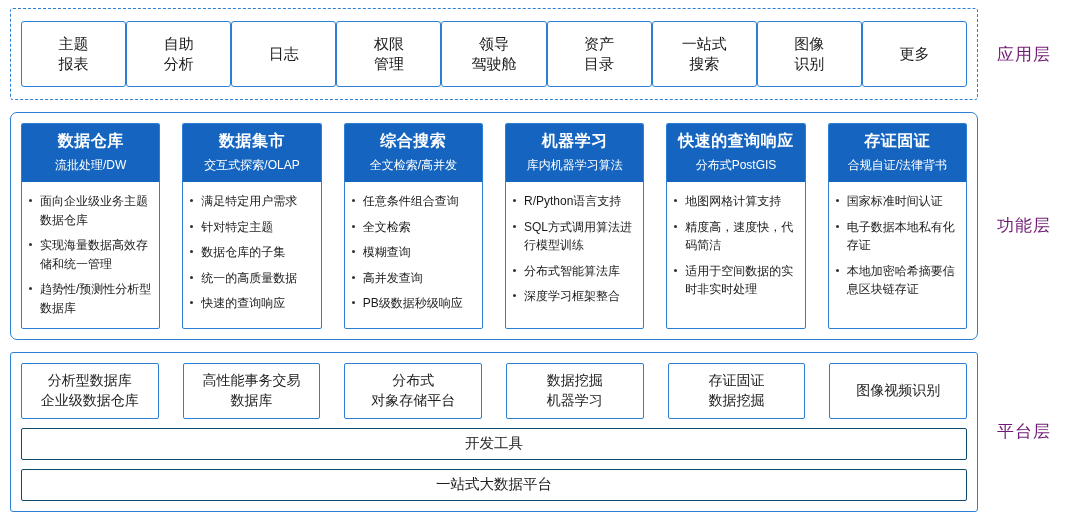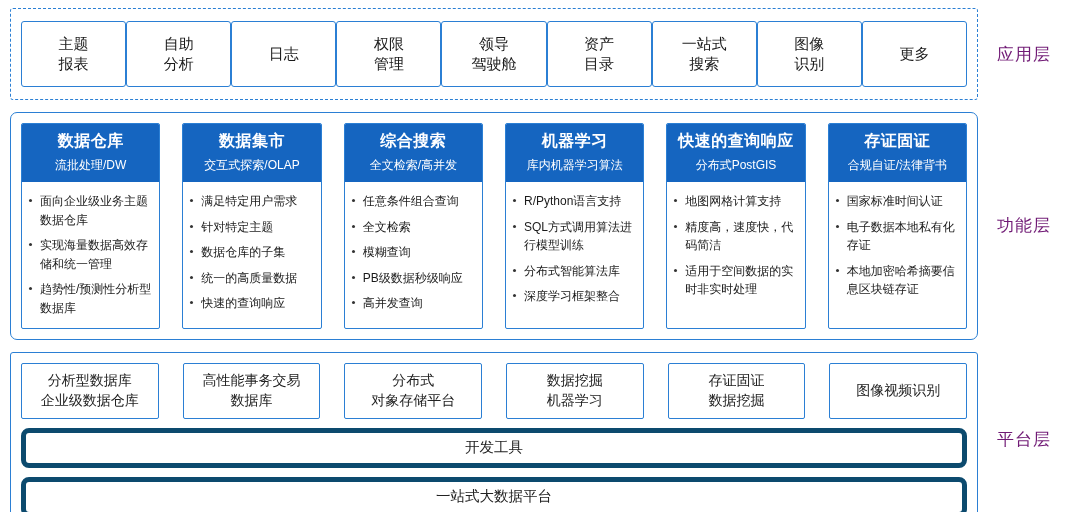--- a/index.html
+++ b/index.html
@@ -148,22 +148,22 @@
     align-items: center;
     justify-content: center;
     font-size: 14px;
     line-height: 1.4;
     text-align: center;
     padding: 3px 2px;
   }
   .plat-card span { display: block; }
   .plat-bar {
     margin-top: 9px;
-    border: 5px solid #0c4a6e;
-    border-radius: 8px;
+    border: 1px solid #0c4a6e;
+    border-radius: 2px;
     height: 30px;
     display: flex;
     align-items: center;
     justify-content: center;
     font-size: 14.5px;
   }
   .spacer-6 { height: 12px; }
 </style>
 </head>
 <body>
@@ -247,22 +247,22 @@
 
       <div class="func-col">
         <div class="func-head">
           <span class="t">综合搜索</span>
           <span class="s">全文检索/高并发</span>
         </div>
         <ul class="func-list">
           <li>任意条件组合查询</li>
           <li>全文检索</li>
           <li>模糊查询</li>
+          <li>高并发查询</li>
           <li>PB级数据秒级响应</li>
-          <li>高并发查询</li>
         </ul>
       </div>
 
       <div class="func-col">
         <div class="func-head">
           <span class="t">机器学习</span>
           <span class="s">库内机器学习算法</span>
         </div>
         <ul class="func-list">
           <li>R/Python语言支持</li>

